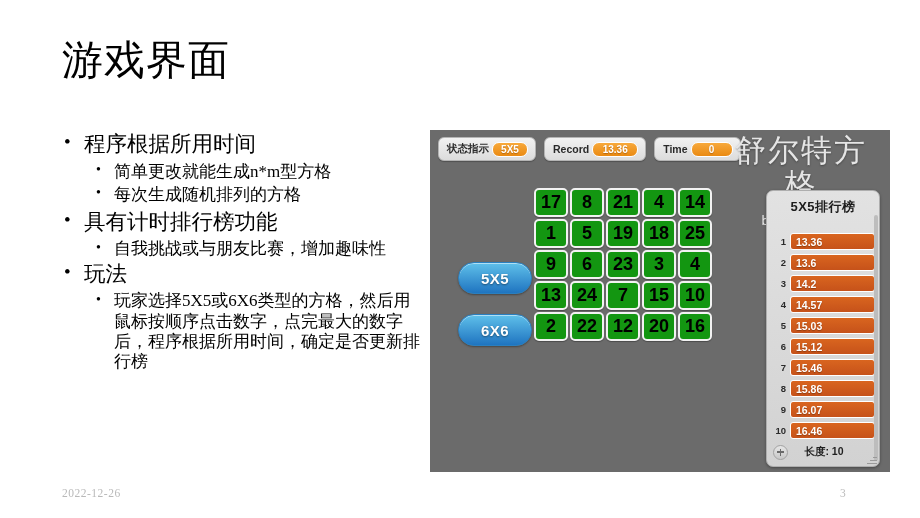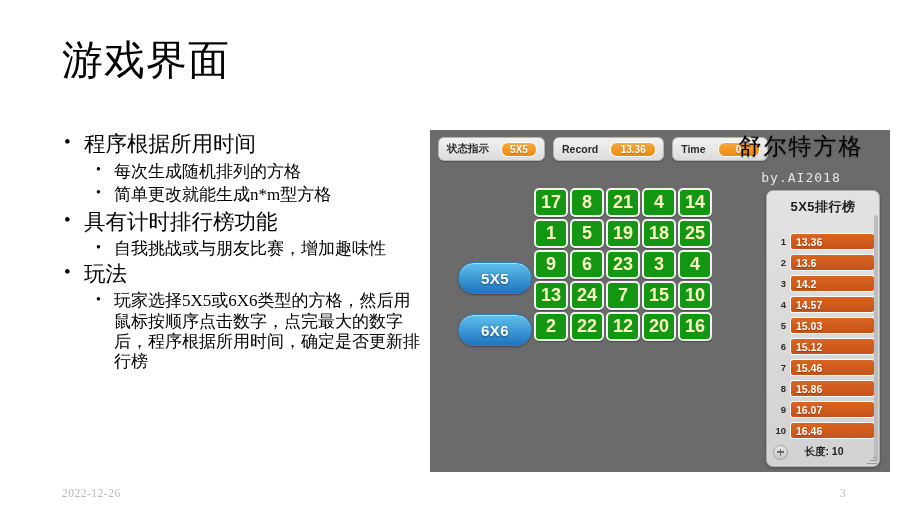--- a/index.html
+++ b/index.html
@@ -50,21 +50,21 @@
   
   #game{
     position:absolute;left:430px;top:130px;width:460px;height:342px;
     background:#6b6b6b;overflow:hidden;
     font-family:"Liberation Sans","DejaVu Sans",sans-serif;
   }
 
   
   .statbar{position:absolute;left:8px;top:7px;display:flex;gap:8px;}
   .statbox{
-    display:flex;align-items:center;gap:12px;
+    display:flex;align-items:center;gap:3px;
     background:linear-gradient(#f2f2f2,#dcdcdc);
     border:1px solid #b4b4b4;border-radius:6px;
     padding:3px 7px 3px 8px;height:16px;
     box-shadow:0 1px 1px rgba(0,0,0,.25);
   }
   .statlabel{font-size:10.5px;font-weight:bold;color:#2a2a2a;white-space:nowrap;}
   .statval{
     background:linear-gradient(#f7a93c,#ea8a12);
     border:1px solid #ffffff;border-radius:7px;
     color:#ffffff;font-size:10px;font-weight:bold;
@@ -74,21 +74,21 @@
   .statval.sm{min-width:34px;}
   .statval.tiny{min-width:40px;}
 
   
   .brand{
     position:absolute;right:14px;top:4px;text-align:center;width:150px;
     pointer-events:none;
   }
   .brand-cn{
     font-family:"Liberation Serif","DejaVu Serif",serif;
-    font-size:23px;color:#000000;letter-spacing:2px;line-height:1.1;
+    font-size:31px;color:#e5e5e5;letter-spacing:2px;line-height:1.1;
     text-shadow:0 1px 2px rgba(0,0,0,.35);
   }
   .brand-en{
     font-family:"DejaVu Sans Mono","Liberation Mono",monospace;
     font-size:13px;color:#e6e6e6;letter-spacing:1px;margin-top:11px;
   }
 
   
   .modes{position:absolute;left:28px;top:132px;display:flex;flex-direction:column;gap:20px;}
   .modebtn{
@@ -104,21 +104,21 @@
 
   
   .grid{
     position:absolute;left:104px;top:58px;
     display:grid;grid-template-columns:repeat(5,34px);
     grid-auto-rows:29px;gap:2px;
   }
   .cell{
     background:#139611;border:2px solid #f2f2f2;border-radius:5px;
     display:flex;align-items:center;justify-content:center;
-    color:#fef9c3;font-size:18px;font-weight:bold;
+    color:#000000;font-size:18px;font-weight:bold;
     box-shadow:0 1px 1px rgba(0,0,0,.3);cursor:pointer;
     font-family:"Liberation Sans","DejaVu Sans",sans-serif;
   }
 
   
   .board{
     position:absolute;left:336px;top:60px;width:112px;height:275px;
     background:linear-gradient(#e2e2e2,#d2d2d2);
     border:1px solid #aeaeae;border-radius:7px;
     box-shadow:0 1px 3px rgba(0,0,0,.35);
@@ -171,22 +171,22 @@
 </style>
 </head>
 <body>
 
 <div id="slide">
 
   <div class="slide-title">游戏界面</div>
 
   <div class="body-col">
     <div class="b1">程序根据所用时间</div>
+    <div class="b2">简单更改就能生成n*m型方格</div>
     <div class="b2">每次生成随机排列的方格</div>
-    <div class="b2">简单更改就能生成n*m型方格</div>
     <div class="b1">具有计时排行榜功能</div>
     <div class="b2 tight">自我挑战或与朋友比赛，增加趣味性</div>
     <div class="b1">玩法</div>
     <div class="b2 tight">玩家选择5X5或6X6类型的方格，然后用鼠标按顺序点击数字，点完最大的数字后，程序根据所用时间，确定是否更新排行榜</div>
   </div>
 
   <div class="foot-date">2022-12-26</div>
   <div class="foot-page">3</div>
 
   <div id="game">

